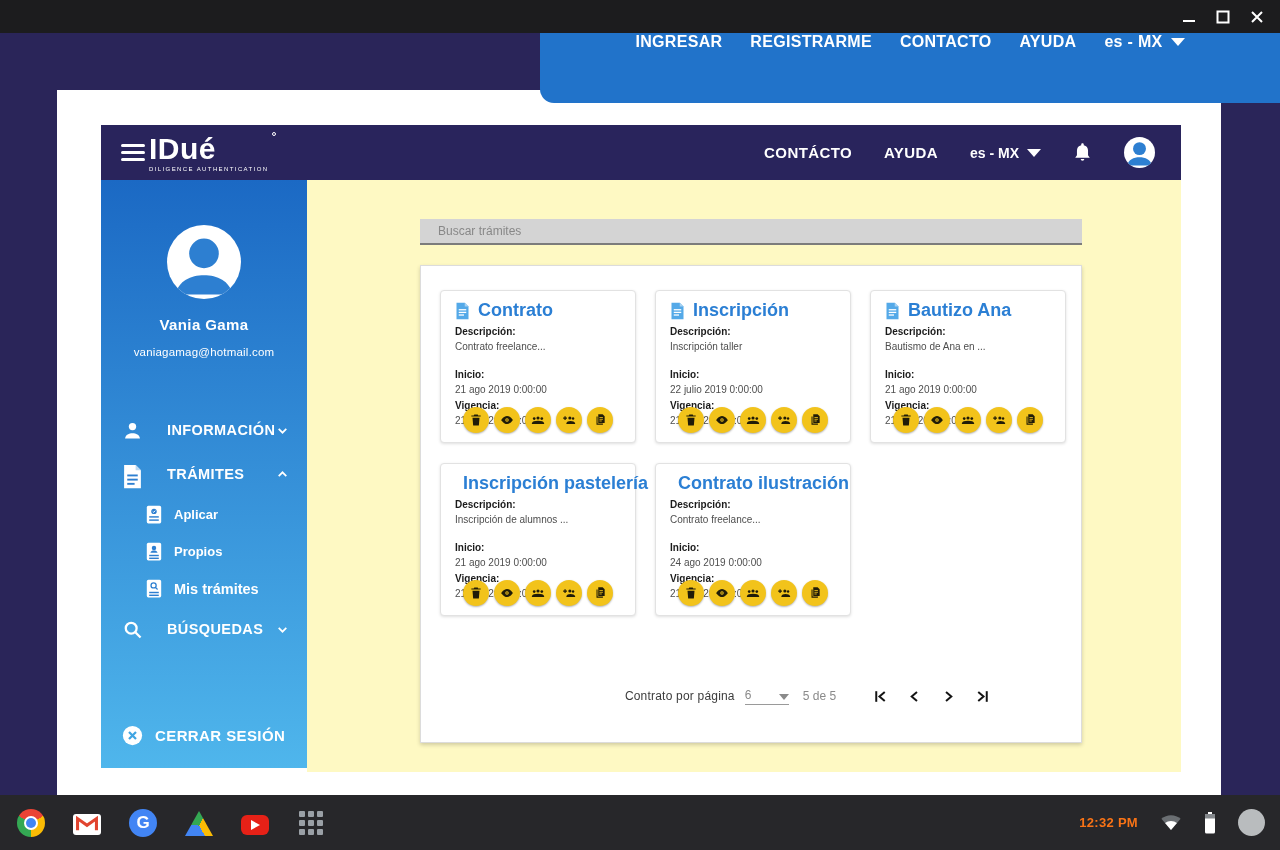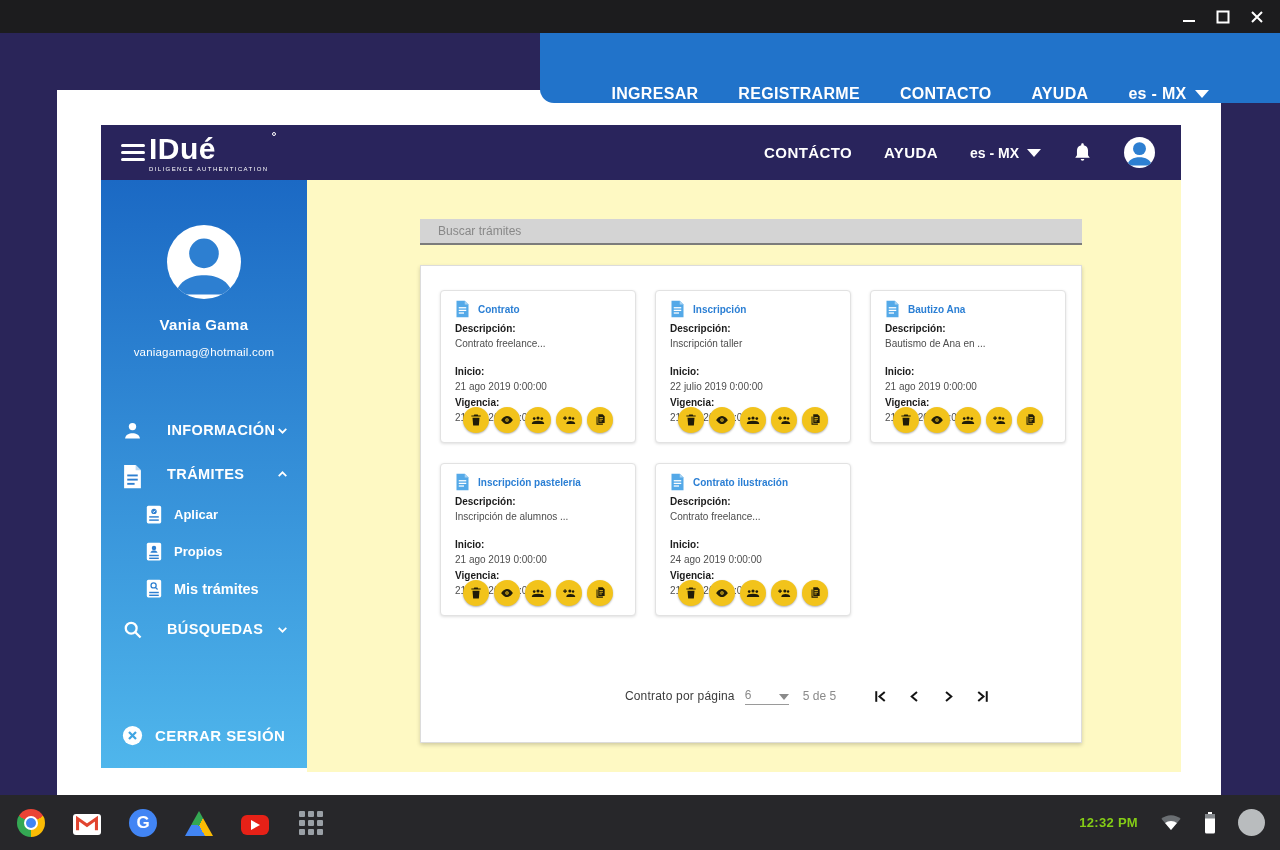--- a/index.html
+++ b/index.html
@@ -6,22 +6,22 @@
   html,body { width:1280px; height:850px; overflow:hidden; }
   body { font-family:"Liberation Sans", sans-serif; background:#2a2559; position:relative; }
 
   
   .titlebar { position:absolute; left:0; top:0; width:1280px; height:33px; background:#1c1c1e;
               display:flex; align-items:center; justify-content:flex-end; gap:20px; padding-right:16px; z-index:20; }
   .winbtn { width:14px; height:14px; display:flex; align-items:center; justify-content:center; cursor:pointer; }
 
   
   .bluebar { position:absolute; left:540px; top:33px; width:740px; height:70px; background:#2173ca;
-             border-radius:0 0 0 14px; z-index:10; display:flex; align-items:flex-end; justify-content:center;
-             gap:40px; color:#fff; font-weight:700; font-size:16px; letter-spacing:.3px; }
+             border-radius:0 0 0 14px; z-index:10; display:flex; align-items:flex-start; justify-content:center;
+             gap:28px; color:#fff; font-weight:700; font-size:16px; letter-spacing:.3px; }
   .bluebar .navitem { cursor:pointer; }
   .locale { display:flex; align-items:center; gap:8px; cursor:pointer; }
   .caret-down { width:0; height:0; border-left:7px solid transparent; border-right:7px solid transparent; border-top:8px solid #fff; }
 
   
   .page { position:absolute; left:57px; top:90px; width:1164px; height:705px; background:#ffffff; z-index:1; }
 
   
   .appbar { position:absolute; left:101px; top:125px; width:1080px; height:55px; background:#29245c;
             display:flex; align-items:center; color:#fff; z-index:4; }
@@ -63,21 +63,21 @@
             border:none; border-bottom:2px solid #7c7c7c; font-size:12px; color:#555; padding:0 18px;
             font-family:"Liberation Sans", sans-serif; outline:none; }
   .search::placeholder { color:#888; }
   .panel { position:absolute; left:113px; top:85px; width:662px; height:478px; background:#fff;
            border:1px solid #dcdcdc; box-shadow:0 2px 4px rgba(0,0,0,.18); }
   .cards { position:absolute; left:19px; top:24px; display:grid; grid-template-columns:repeat(3,196px); gap:20px 19px; }
   .card { width:196px; height:153px; background:#fff; border:1px solid #e2e2e2; border-radius:4px;
           box-shadow:0 1px 3px rgba(0,0,0,.13); padding:9px 12px 0 14px; position:relative; }
   .card-head { display:flex; align-items:center; gap:8px; }
   .card-head .ci { width:15px; height:18px; }
-  .card-title { color:#2b7fd4; font-weight:700; font-size:10px; cursor:pointer; white-space:nowrap; }
+  .card-title { color:#2b7fd4; font-weight:700; font-size:18px; cursor:pointer; white-space:nowrap; }
   .lab { font-size:10px; font-weight:700; color:#1b1b1b; margin-top:5px; }
   .val { font-size:10px; color:#4e4e4e; margin-top:4px; }
   .gap-lab { margin-top:17px; }
   .actions { position:absolute; left:0; right:0; bottom:9px; display:flex; justify-content:center; gap:5px; }
   .act { width:26px; height:26px; border-radius:50%; background:#f2c31b; display:flex; align-items:center;
          justify-content:center; box-shadow:0 1px 2px rgba(0,0,0,.3); cursor:pointer; }
   .act svg { width:14px; height:14px; }
 
   
   .pager { position:absolute; left:0; right:0; top:412px; height:36px; display:flex; align-items:center;
@@ -103,21 +103,21 @@
   .gmail { background:#fff; border-radius:3px; height:21px; margin-top:3px; display:flex; align-items:center; justify-content:center; }
   .gbubble { border-radius:50%; background:#4285f4; color:#fff; font-weight:700; font-size:17px;
              display:flex; align-items:center; justify-content:center; }
   .drive { clip-path:polygon(50% 0,100% 100%,0 100%); height:25px; margin-top:2px;
            background:conic-gradient(from 150deg at 50% 58%,#4285f4 0 120deg,#34a853 0 240deg,#fbbc05 0 360deg); }
   .yt { background:#e62117; border-radius:6px; height:20px; margin-top:4px; display:flex; align-items:center; justify-content:center; }
   .yt .play { width:0; height:0; border-top:5px solid transparent; border-bottom:5px solid transparent; border-left:9px solid #fff; }
   .grid9 { display:grid; grid-template-columns:repeat(3,6px); grid-template-rows:repeat(3,6px); gap:3px; width:24px; height:24px; margin:2px; }
   .grid9 span { background:#9aa0a6; border-radius:1px; }
   .tb-right { margin-left:auto; display:flex; align-items:center; gap:22px; padding-right:15px; }
-  .tb-time { color:#84cc16; font-weight:700; font-size:13px; letter-spacing:.3px; }
+  .tb-time { color:#f97316; font-weight:700; font-size:13px; letter-spacing:.3px; }
   .tray-avatar { width:27px; height:27px; border-radius:50%; background:#b9bcbe; }
 </style>
 </head>
 <body>
 
 <div class="titlebar">
   <div class="winbtn">
     <svg viewBox="0 0 14 14">
         <rect x="1" y="10" width="12" height="2" fill="#fff"></rect>
       </svg>

